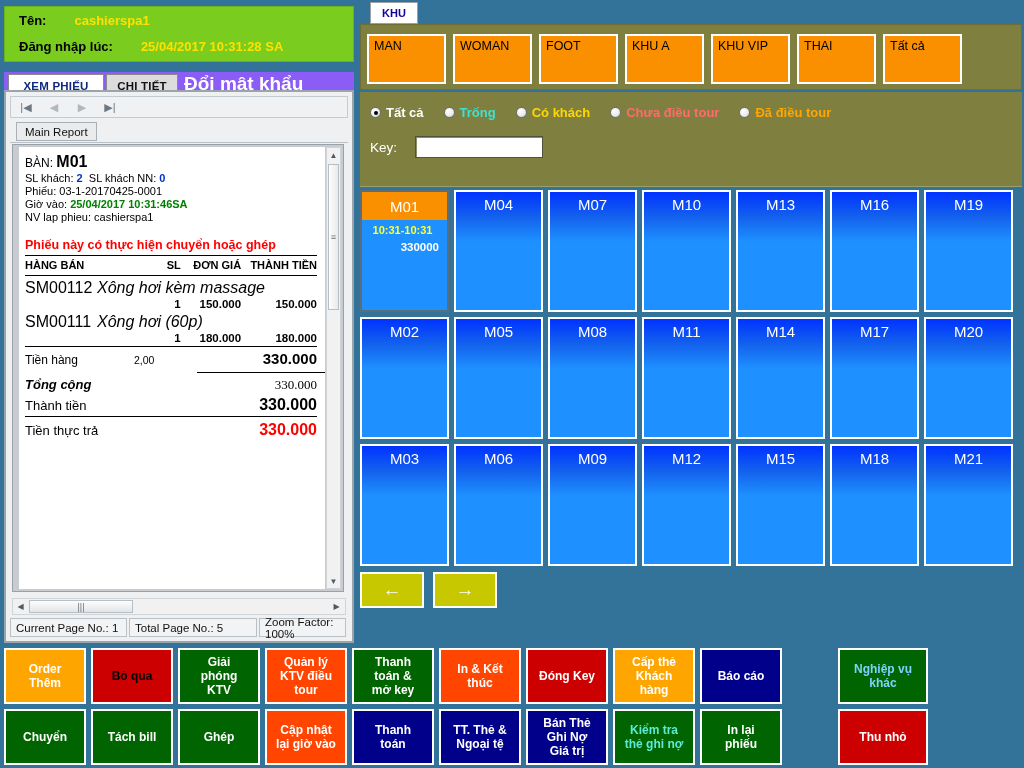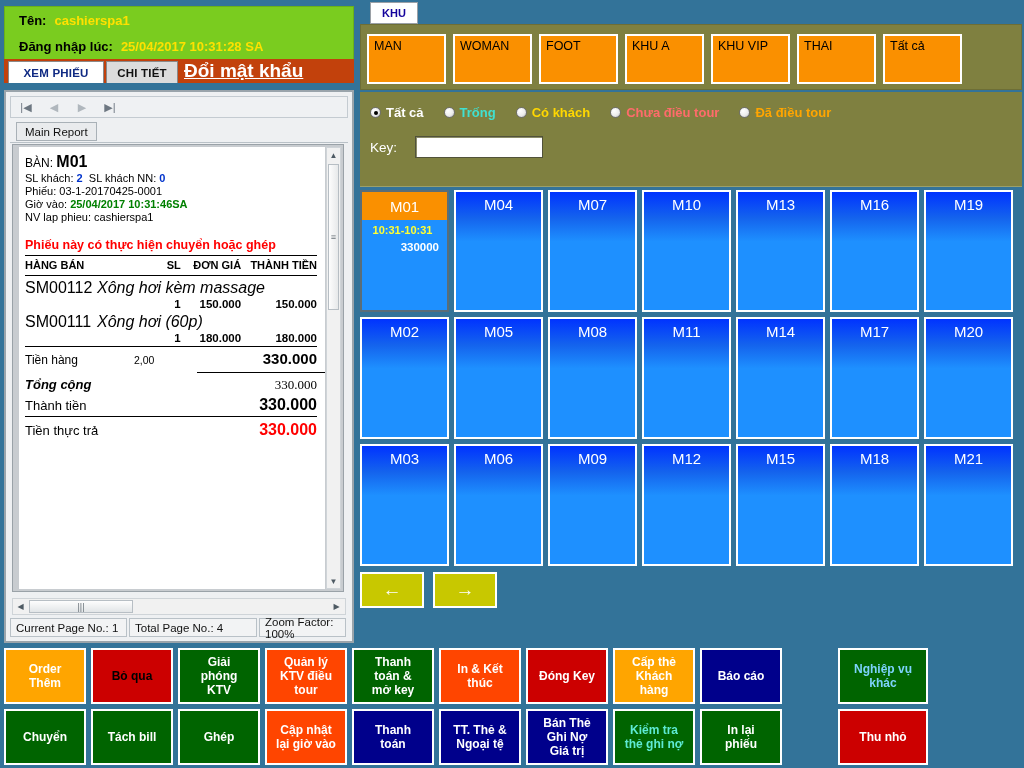--- a/index.html
+++ b/index.html
@@ -16,27 +16,27 @@
   .left-panel{position:absolute;left:0;top:0;width:358px;height:645px;}
 
   .login-box{
     position:absolute;left:4px;top:6px;width:350px;height:56px;
     background:#7ED321;background:#76CC1F;
     background:#7CCC1E;
     border:1px solid #6ab01a;
     box-sizing:border-box;
   }
   .login-box{background:#7ACC1F;}
-  .login-row{display:flex;align-items:center;padding-left:14px;height:26px;font-weight:bold;}
+  .login-row{display:flex;align-items:center;padding-left:14px;height:26px;font-weight:bold;gap:20px;}
   .login-row .lab{color:#000;font-size:13px;margin-right:8px;}
   .login-row .val{color:#FFE100;font-size:13px;}
 
   .tabstrip{
-    position:absolute;left:4px;top:59px;width:350px;height:24px;
-    background:#c2410c;
+    position:absolute;left:4px;top:72px;width:350px;height:24px;
+    background:#8b5cf6;
   }
   .tab{
     position:absolute;top:2px;height:22px;box-sizing:border-box;
     display:flex;align-items:center;justify-content:center;
     font-weight:bold;font-size:11.5px;letter-spacing:.2px;
     border:1px solid #8a8a8a;border-bottom:none;
   }
   .tab.active{left:4px;width:96px;background:#ffffff;color:#102A83;}
   .tab.inactive{left:102px;width:72px;background:#dcdcdc;color:#111;}
   .pwd-link{
@@ -374,21 +374,21 @@
       </div>
 
       <div class="hscroll">
         <div class="arr">◀</div>
         <div class="thumb">|||</div>
         <div class="arr right">▶</div>
       </div>
 
       <div class="statusbar">
         <div class="cell c-a">Current Page No.: 1</div>
-        <div class="cell c-b">Total Page No.: 4</div>
+        <div class="cell c-b">Total Page No.: 5</div>
         <div class="cell c-c">Zoom Factor: 100%</div>
       </div>
     </div>
   </div>
 
   <div class="right-panel">
 
     <div class="khu-tabstrip">
       <div class="khu-tab">KHU</div>
     </div>

